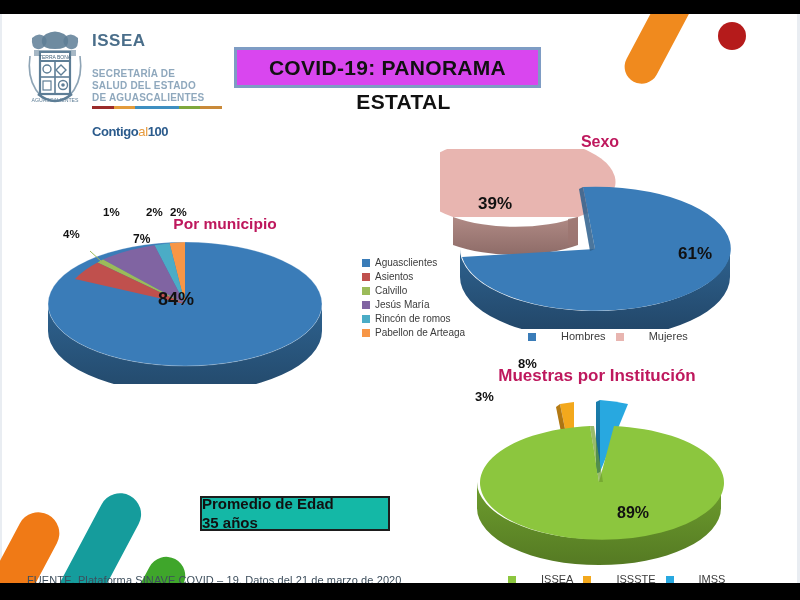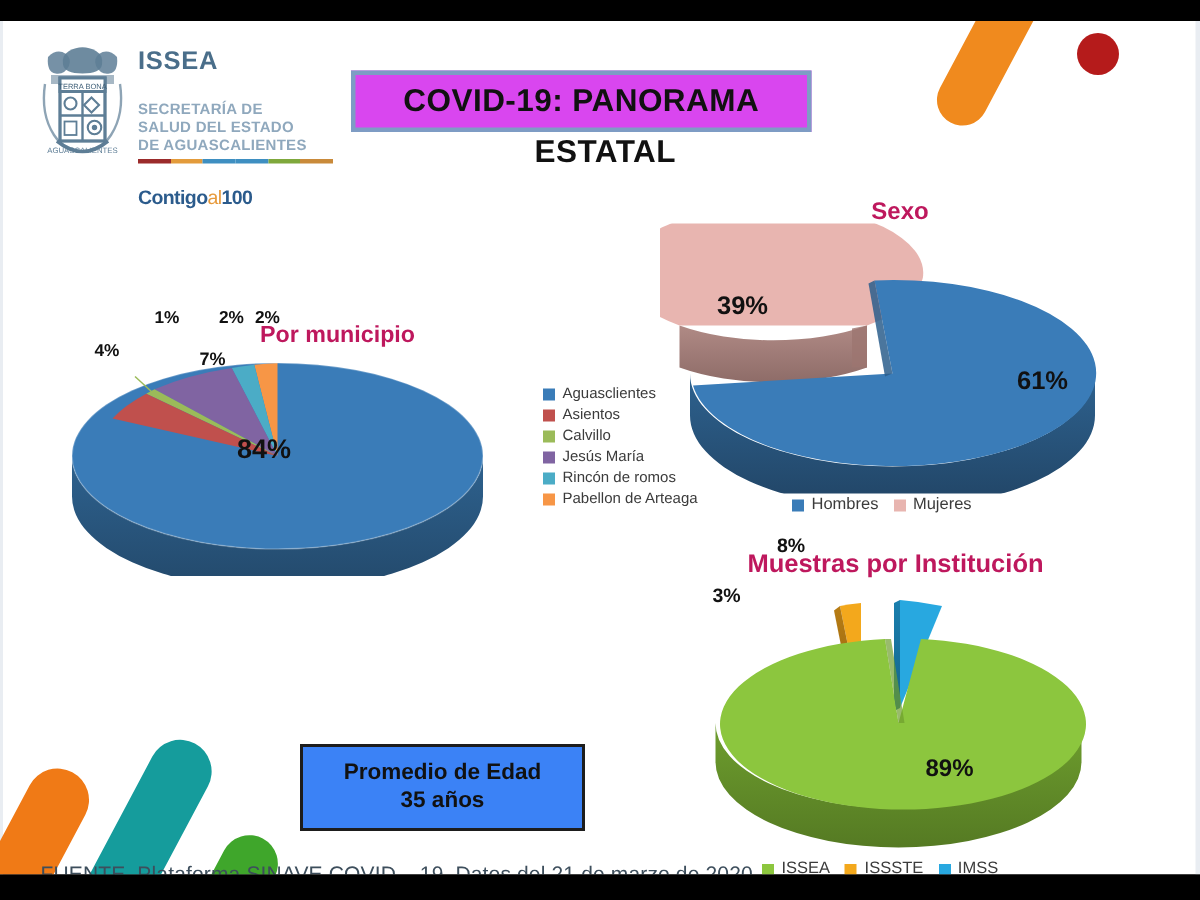--- a/index.html
+++ b/index.html
@@ -60,38 +60,38 @@
   
   .pie-wrap{position:absolute;}
   .pct{position:absolute;font-weight:bold;color:#111;white-space:nowrap;}
 
   
   .legend{position:absolute;}
   .legend .li{display:flex;align-items:center;margin-bottom:4px;}
   .legend .sw{width:8px;height:8px;margin-right:5px;flex:0 0 auto;}
   .legend .lb{font-size:10px;color:#3b3b3b;line-height:1;}
   .legend-h{display:flex;align-items:center;gap:10px;}
-  .legend-h .li{margin-bottom:0;}
+  .legend-h .li{margin-bottom:0;gap:20px;}
 
   #legend-municipio{left:362px;top:244px;}
   #legend-sexo{left:528px;top:317px;}
   #legend-inst{left:508px;top:560px;}
   #legend-sexo .lb,#legend-inst .lb{font-size:11px;}
 
   
   .promedio{
-    position:absolute;left:200px;top:482px;width:190px;height:58px;
-    background:#3b82f6;border:2px solid #1d1d1d;box-sizing:border-box;
-    display:flex;flex-direction:column;align-items:center;justify-content:center;
+    position:absolute;left:200px;top:482px;width:190px;height:35px;
+    background:#14b8a6;border:2px solid #1d1d1d;box-sizing:border-box;
+    display:flex;flex-direction:column;align-items:flex-start;justify-content:center;
   }
   .promedio div{font-size:15px;font-weight:bold;color:#111;line-height:1.25;}
 
   
   .fuente{
-    position:absolute;left:27px;top:560px;font-size:14px;color:#3D4E5C;
+    position:absolute;left:27px;top:560px;font-size:11px;color:#3D4E5C;
     letter-spacing:.1px;white-space:nowrap;z-index:20;
   }
 </style>
 </head>
 <body>
 
 <div class="bar-top"></div>
 
 <div id="slide">
 

